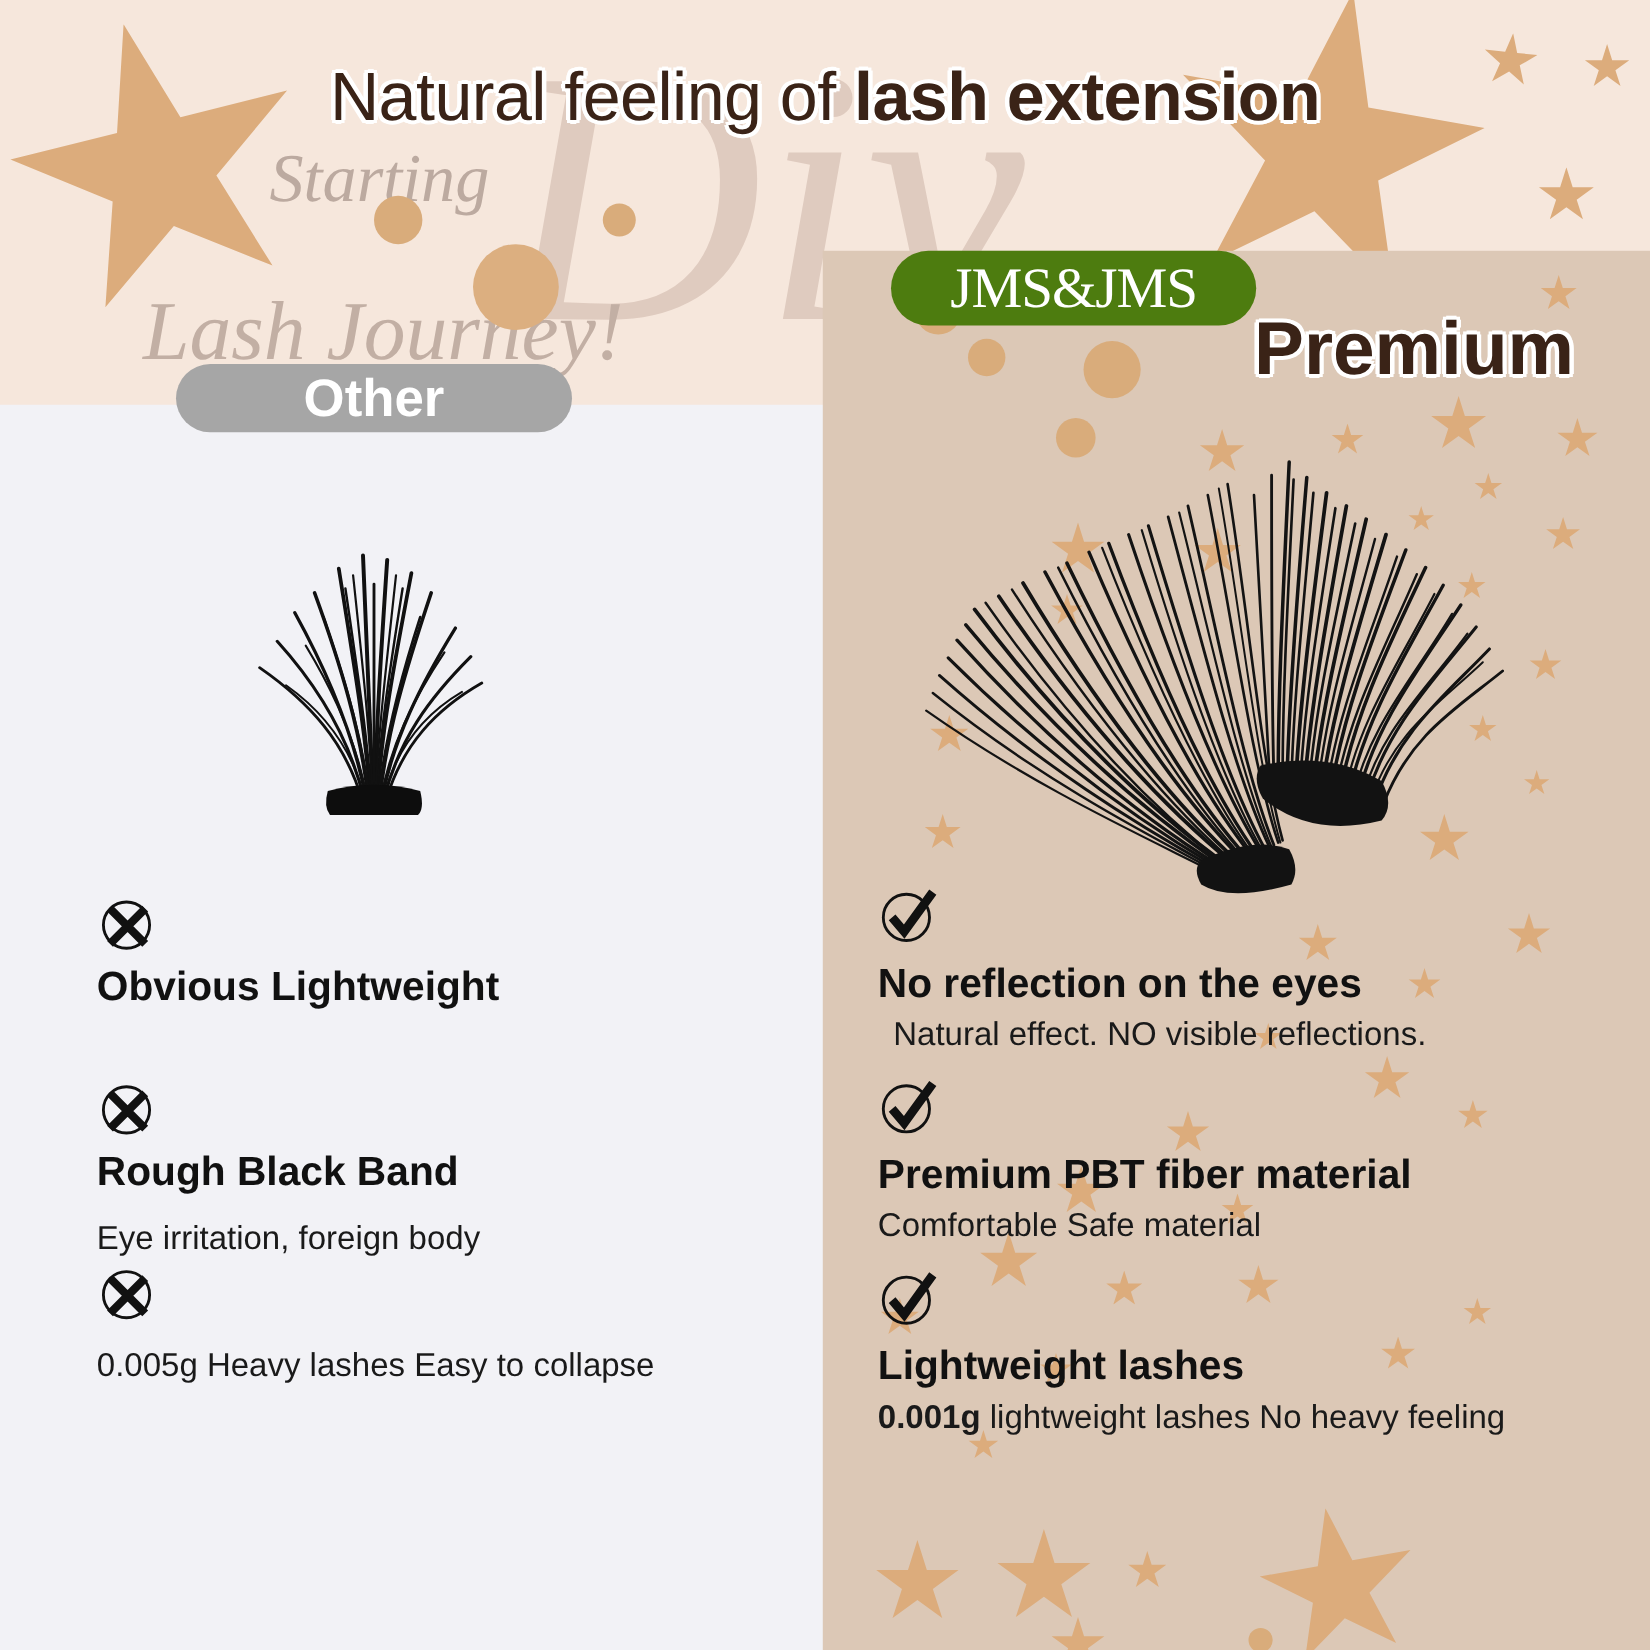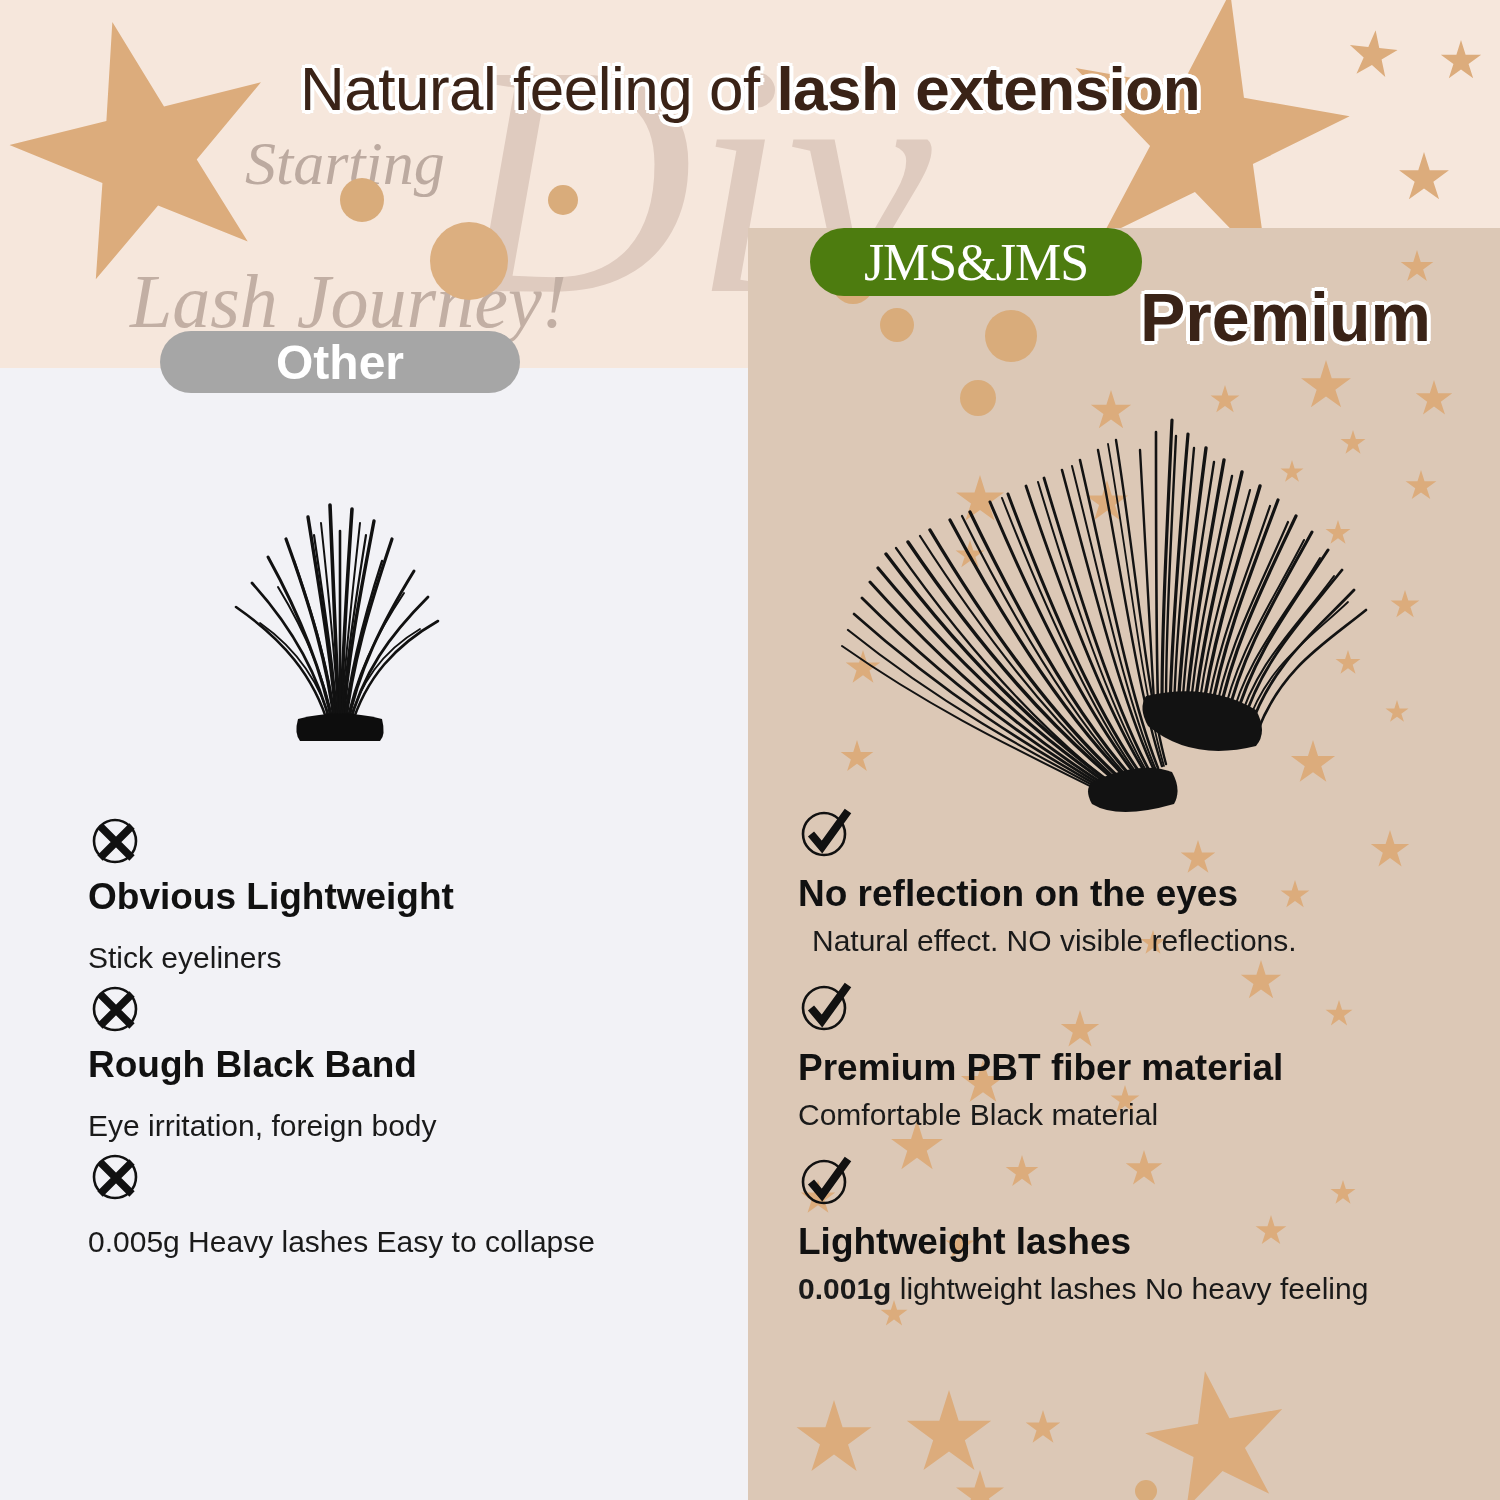--- a/index.html
+++ b/index.html
@@ -256,21 +256,20 @@
   </svg>
 
   <div class="col col-left">
 
     <div class="feat">
       <svg class="feat-icon" viewBox="0 0 56 56">
         <circle cx="27" cy="29" r="21" fill="none" stroke="#111" stroke-width="2.6"></circle>
         <path d="M12 14 L44 46 M44 14 L12 46" stroke="#111" stroke-width="7.5" stroke-linecap="butt"></path>
       </svg>
       <div class="feat-title">Obvious Lightweight</div>
-      <div class="feat-sub">Stick eyeliners</div>
     </div>
 
     <div class="feat">
       <svg class="feat-icon" viewBox="0 0 56 56">
         <circle cx="27" cy="29" r="21" fill="none" stroke="#111" stroke-width="2.6"></circle>
         <path d="M12 14 L44 46 M44 14 L12 46" stroke="#111" stroke-width="7.5" stroke-linecap="butt"></path>
       </svg>
       <div class="feat-title">Rough Black Band</div>
       <div class="feat-sub">Eye irritation, foreign body</div>
     </div>
@@ -295,21 +294,21 @@
       <div class="feat-title">No reflection on the eyes</div>
       <div class="feat-sub indent">Natural effect.  NO visible reflections.</div>
     </div>
 
     <div class="feat">
       <svg class="feat-icon" viewBox="0 0 56 56">
         <circle cx="26" cy="29" r="21" fill="none" stroke="#111" stroke-width="2.6"></circle>
         <path d="M13 29 L24 42 L50 6" fill="none" stroke="#111" stroke-width="8" stroke-linecap="butt" stroke-linejoin="miter"></path>
       </svg>
       <div class="feat-title">Premium PBT fiber material</div>
-      <div class="feat-sub">Comfortable   Black material</div>
+      <div class="feat-sub">Comfortable   Safe material</div>
     </div>
 
     <div class="feat">
       <svg class="feat-icon" viewBox="0 0 56 56">
         <circle cx="26" cy="29" r="21" fill="none" stroke="#111" stroke-width="2.6"></circle>
         <path d="M13 29 L24 42 L50 6" fill="none" stroke="#111" stroke-width="8" stroke-linecap="butt" stroke-linejoin="miter"></path>
       </svg>
       <div class="feat-title">Lightweight lashes</div>
       <div class="feat-sub"><span class="bld">0.001g</span><span> lightweight lashes No heavy feeling</span></div>
     </div>

